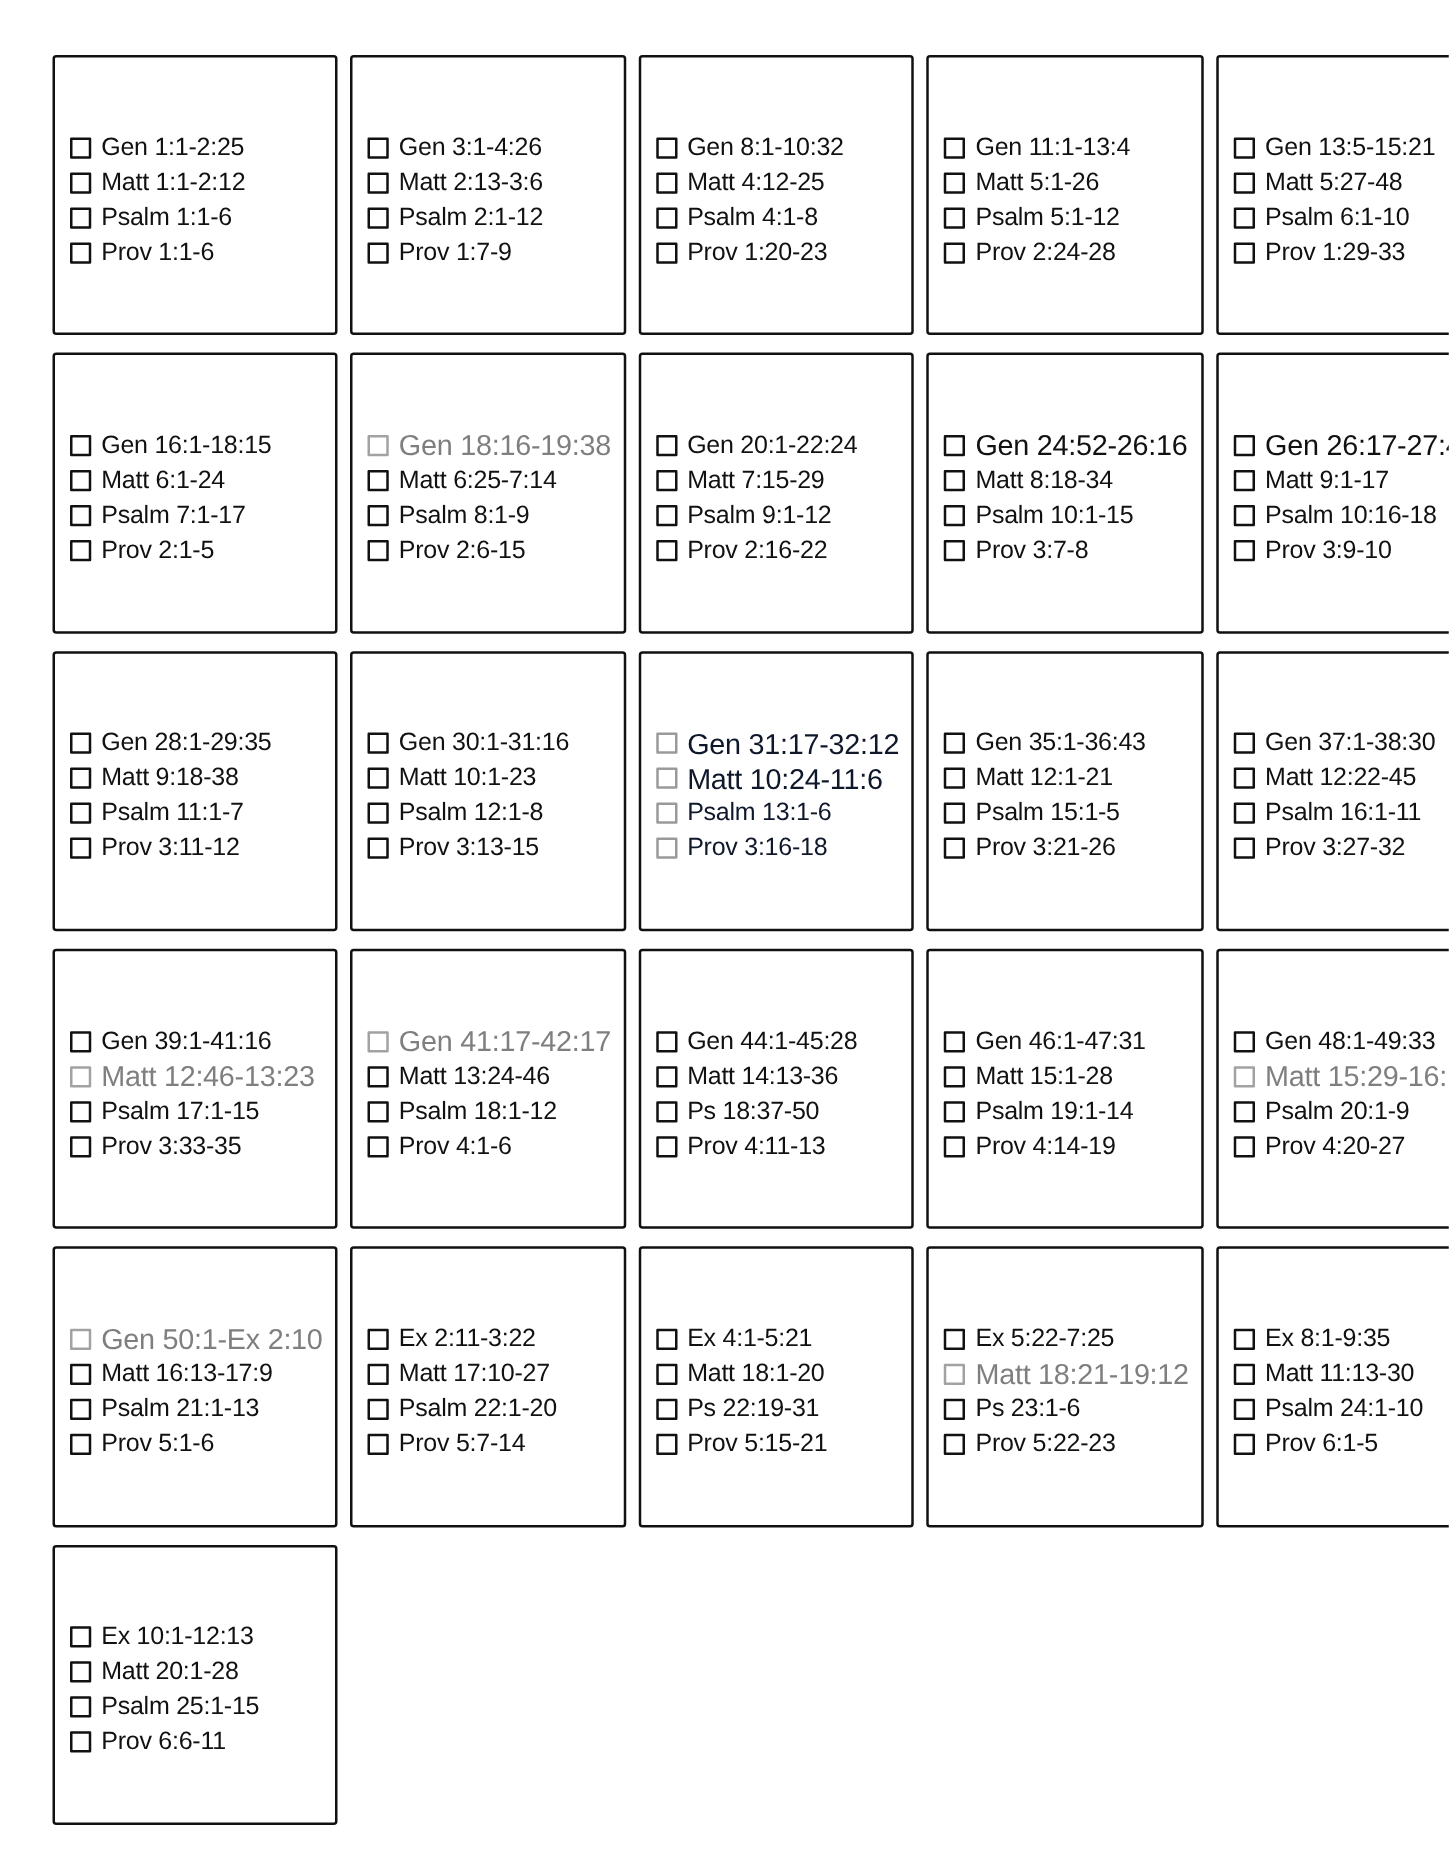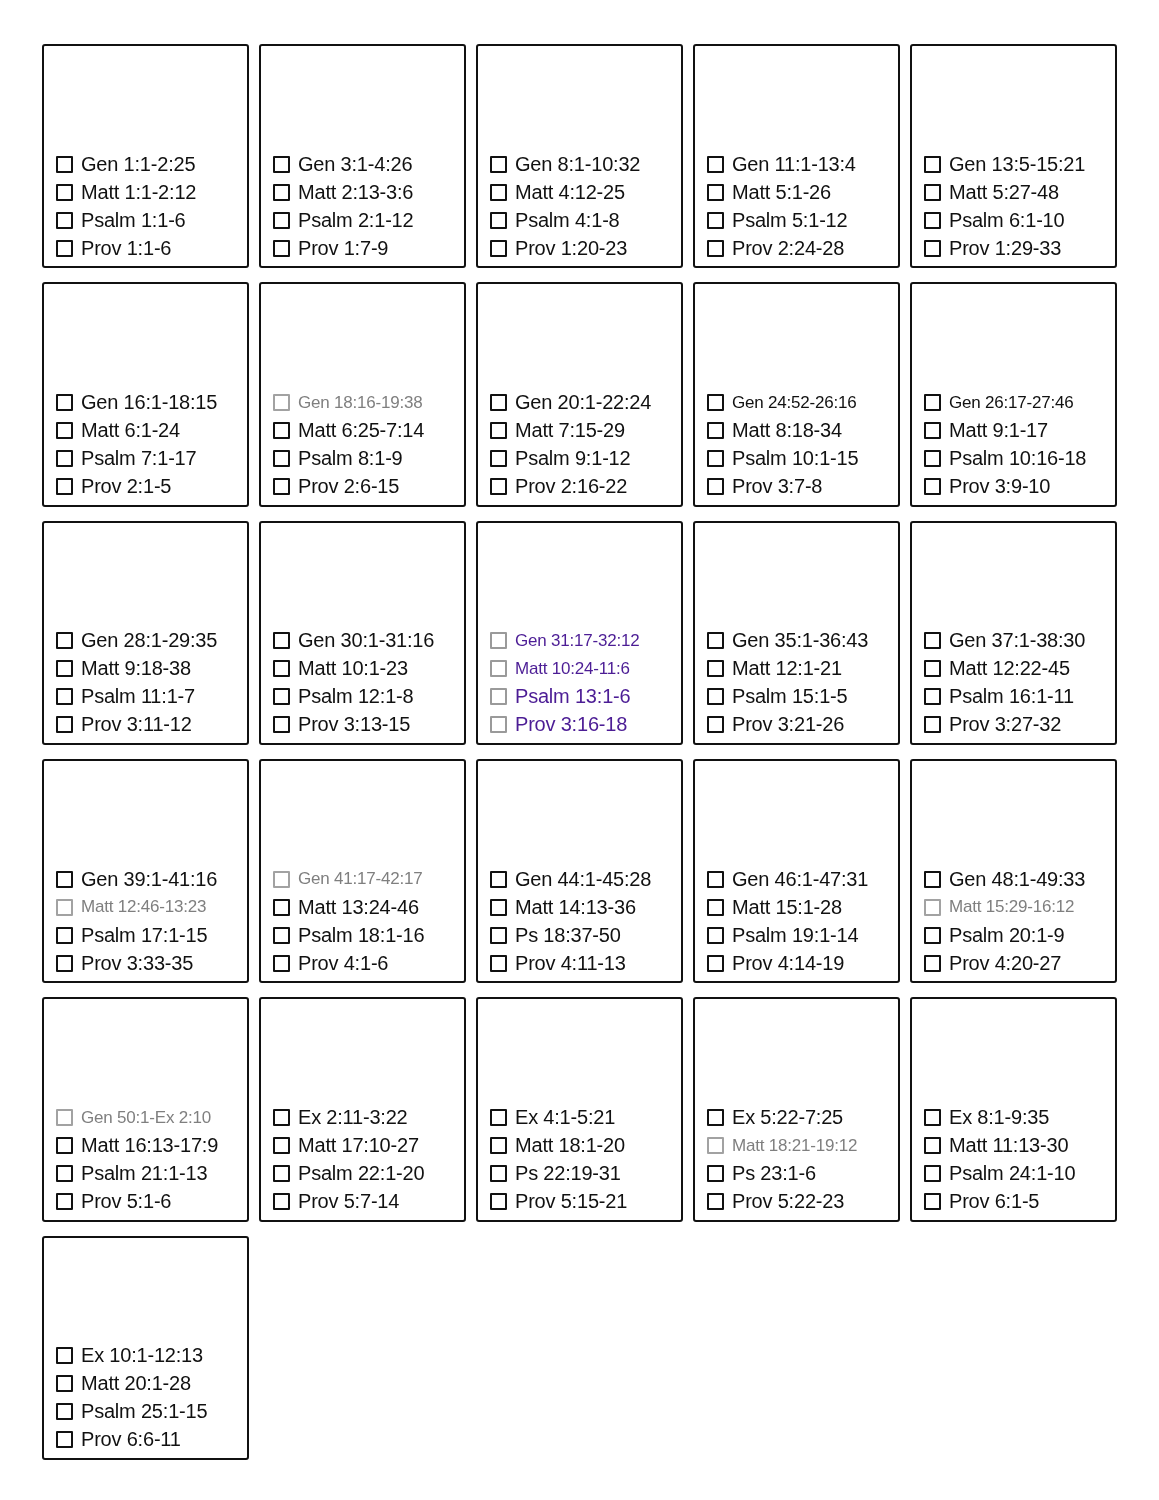--- a/index.html
+++ b/index.html
@@ -29,21 +29,21 @@
     width: 100%;
     height: 100%;
   }
   .card {
     box-sizing: border-box;
     border: 2px solid #111111;
     border-radius: 3px;
     padding: 12px 10px 4px 12px;
     display: flex;
     flex-direction: column;
-    justify-content: flex-end;
+    justify-content: center;
   }
   .row {
     display: flex;
     align-items: center;
     gap: 8px;
     min-height: 28px;
   }
   .box {
     box-sizing: border-box;
     flex: 0 0 auto;
@@ -54,24 +54,24 @@
     border-radius: 1px;
   }
   .label {
     font-size: 20px;
     line-height: 1.05;
     letter-spacing: -0.2px;
     white-space: nowrap;
   }
   
   .card.faint .box { border-color: #9a9a9a; }
-  .card.faint .label { color: #4c1d95; }
+  .card.faint .label { color: #0f172a; }
   .row.faint .box { border-color: #a2a2a2; }
   .row.faint .label { color: #7f7f7f; }
-  .label.small { font-size: 17px; }
+  .label.small { font-size: 23px; }
 </style>
 </head>
 <body>
 
 <div class="sheet">
   <div class="grid" id="grid">
       <div class="card">
         <div class="row">
           <span class="box"></span>
           <span class="label">Gen 1:1-2:25</span>
@@ -363,21 +363,21 @@
         <div class="row faint">
           <span class="box"></span>
           <span class="label small">Gen 41:17-42:17</span>
         </div>
         <div class="row">
           <span class="box"></span>
           <span class="label">Matt 13:24-46</span>
         </div>
         <div class="row">
           <span class="box"></span>
-          <span class="label">Psalm 18:1-16</span>
+          <span class="label">Psalm 18:1-12</span>
         </div>
         <div class="row">
           <span class="box"></span>
           <span class="label">Prov 4:1-6</span>
         </div>
       </div>
       <div class="card">
         <div class="row">
           <span class="box"></span>
           <span class="label">Gen 44:1-45:28</span>

